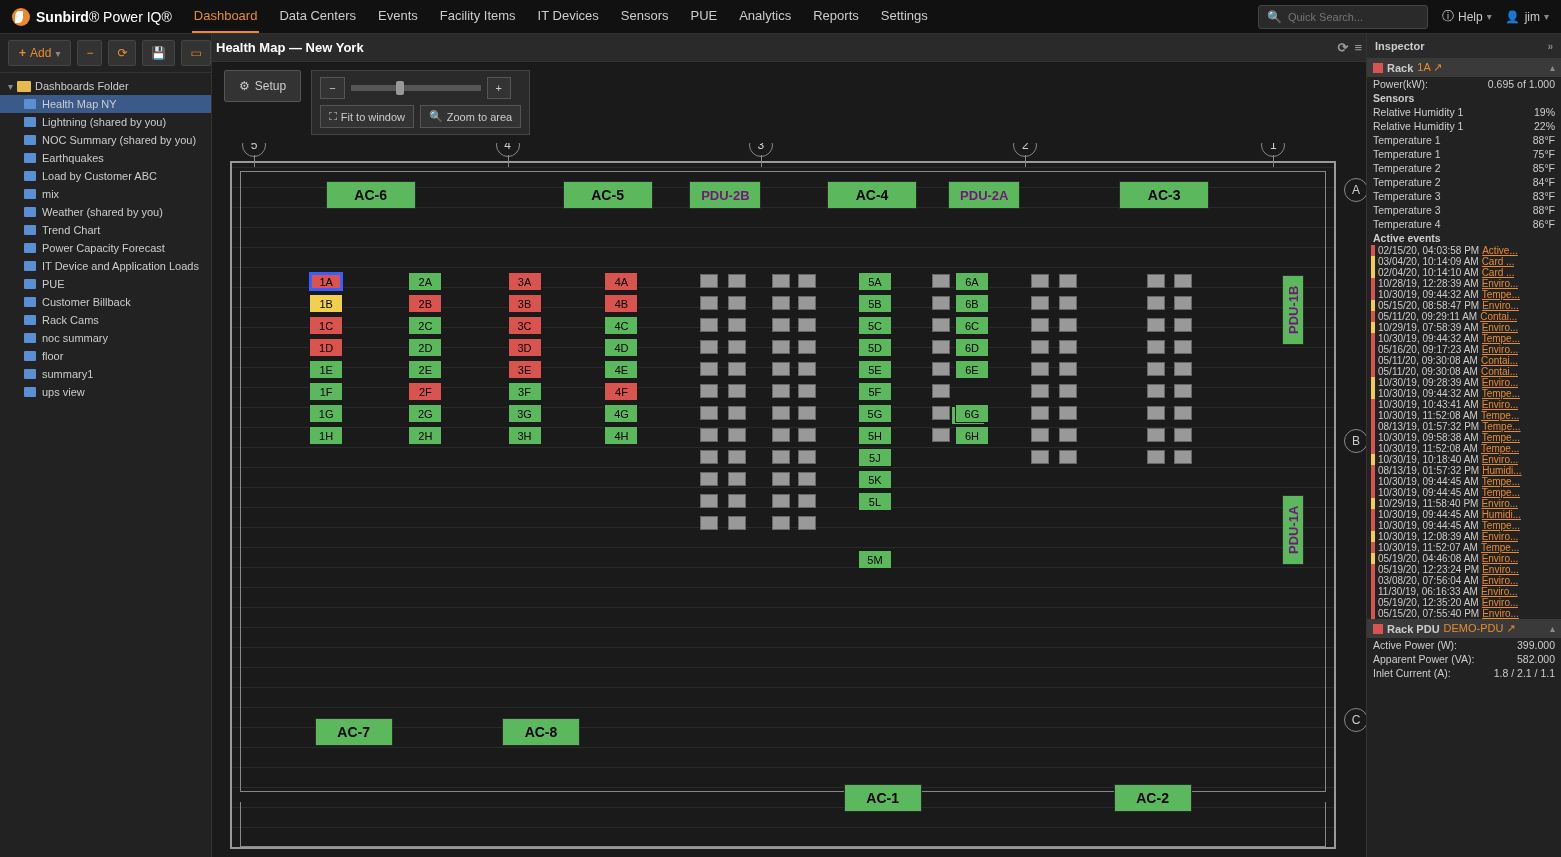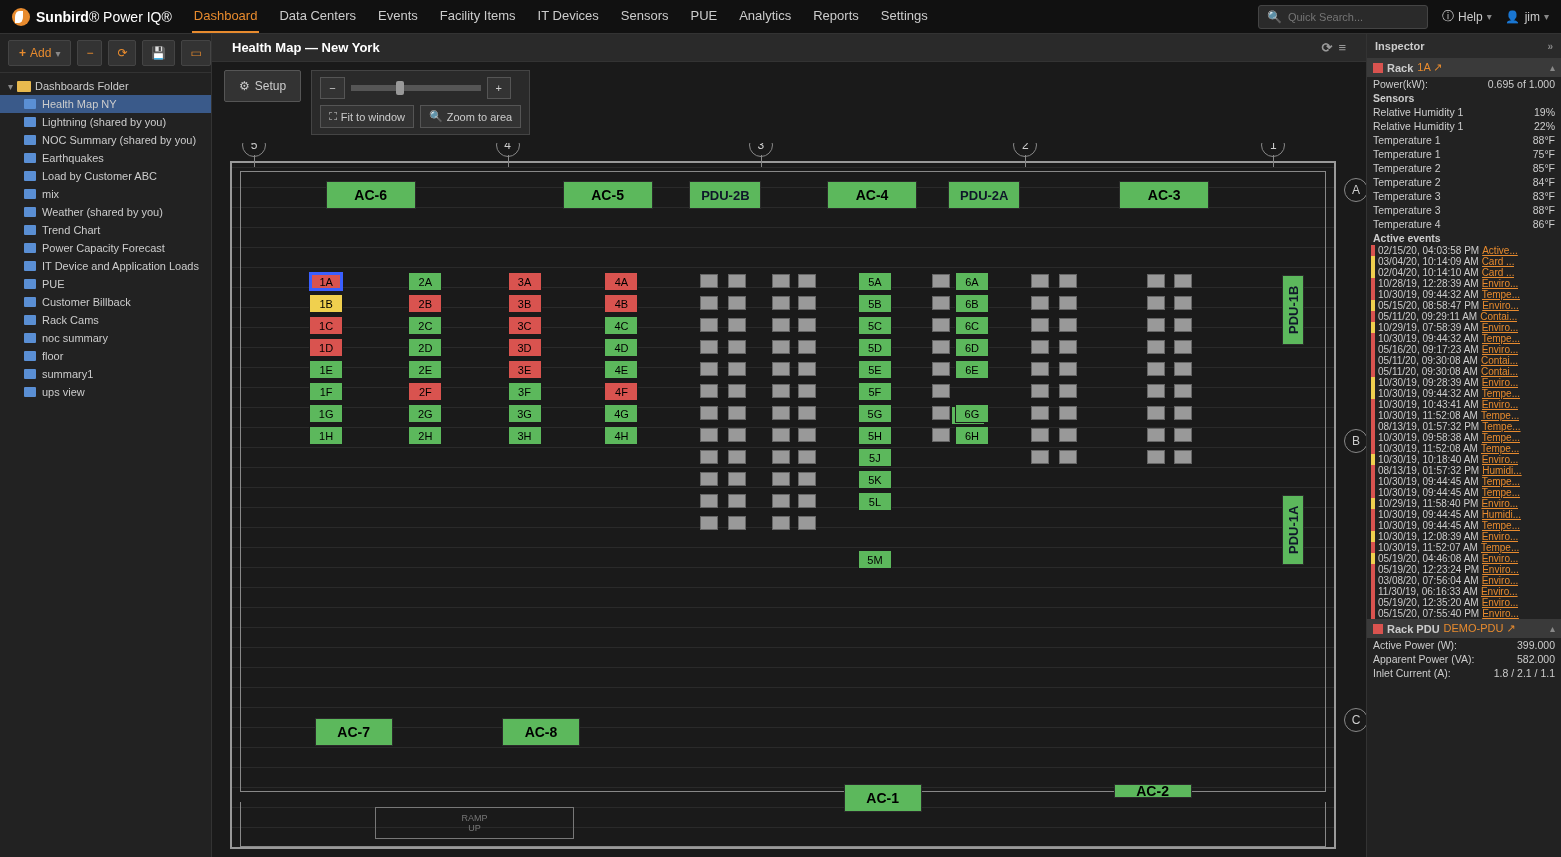--- a/index.html
+++ b/index.html
@@ -27,21 +27,21 @@
 .tool-btn.icon-only{padding:5px 8px;}
 .tree { padding: 4px 0; overflow-y:auto; }
 .tree-root { display:flex; align-items:center; gap:4px; padding:3px 8px; font-size:11px; }
 .tree-item { display:flex; align-items:center; gap:6px; padding:3px 8px 3px 24px; font-size:11px; cursor:pointer; }
 .tree-item.selected{background:#3a5a8a;}
 .file-icon{width:12px;height:10px;background:#5a8fd4;display:inline-block;border-radius:1px;flex-shrink:0;}
 .folder-icon{width:14px;height:11px;background:#e8b94e;display:inline-block;border-radius:1px;flex-shrink:0;}
 
 
 .main { flex: 1; display:flex; flex-direction:column; background:#1a1a1a; overflow:hidden; }
-.page-title-bar { background:#2a2a2a; padding:6px 20px; font-size:13px; font-weight:bold; color:#fff; display:flex; align-items:center; justify-content:space-between; border-bottom:1px solid #333;}
+.page-title-bar { background:#2a2a2a; padding:6px 4px; font-size:13px; font-weight:bold; color:#fff; display:flex; align-items:center; justify-content:space-between; border-bottom:1px solid #333;}
 .controls-row { display:flex; gap:10px; padding:8px 12px; align-items:flex-start; }
 .setup-btn { background:#333; border:1px solid #555; color:#ccc; padding:8px 14px; font-size:12px; cursor:pointer; border-radius:2px; display:flex; align-items:center; gap:5px;}
 .zoom-box { background:#2a2a2a; border:1px solid #444; padding:6px 8px; display:flex; flex-direction:column; gap:6px; }
 .slider-row { display:flex; align-items:center; gap:6px; }
 .slider { width:130px; height:6px; background:#555; position:relative; }
 .slider-thumb{position:absolute;left:35%;top:-4px;width:8px;height:14px;background:#999;border-radius:2px;}
 .zoom-btns { display:flex; gap:6px; }
 .zoom-btn { background:#333; border:1px solid #555; color:#ccc; padding:4px 8px; font-size:11px; cursor:pointer; display:flex;align-items:center;gap:4px;}
 .legend-box { background:#2a2a2a; border:1px solid #444; padding:4px 8px; font-size:11px; }
 .legend-box .lg-title{margin-bottom:2px;}
@@ -51,21 +51,21 @@
 
 .map-wrap { flex:1; position:relative; padding:18px 30px 8px 18px; overflow:hidden; }
 .floor { position:relative; width:100%; height:100%; border:2px solid #999; background:
   repeating-linear-gradient(0deg,#1a1a1a,#1a1a1a 19px,#2a2a2a 19px,#2a2a2a 20px),
   repeating-linear-gradient(90deg,#1a1a1a,#1a1a1a 19px,#2a2a2a 19px,#2a2a2a 20px);
 }
 .floor-inner{position:absolute;top:8px;left:8px;right:8px;bottom:55px;border:1px solid #888;}
 .room-bottom{position:absolute;bottom:0;left:8px;right:8px;height:45px;border:1px solid #888;border-top:none;}
 .grid-marker{position:absolute;width:24px;height:24px;border:1px solid #888;border-radius:50%;display:flex;align-items:center;justify-content:center;font-size:12px;color:#ccc;background:#1a1a1a;}
 .ac-box{position:absolute;background:#5cb85c;color:#000;font-size:14px;font-weight:bold;display:flex;align-items:center;justify-content:center;border:1px solid #2a2a2a;cursor:pointer;}
-.pdu-box{position:absolute;background:#5cb85c;color:#0f172a;font-size:13px;font-weight:bold;display:flex;align-items:center;justify-content:center;border:1px solid #2a2a2a;cursor:pointer;}
+.pdu-box{position:absolute;background:#5cb85c;color:#701a75;font-size:13px;font-weight:bold;display:flex;align-items:center;justify-content:center;border:1px solid #2a2a2a;cursor:pointer;}
 .pdu-v{writing-mode:vertical-rl;transform:rotate(180deg);}
 .rack{position:absolute;width:34px;height:19px;font-size:11px;display:flex;align-items:center;justify-content:center;border:1px solid #1a1a1a;cursor:pointer;color:#000;}
 .rack.g{background:#5cb85c;} .rack.r{background:#d9534f;} .rack.y{background:#f0d04e;}
 .rack.selected{border:3px solid #3a5fff;}
 .empty-rack{position:absolute;width:18px;height:14px;background:#999;border:1px solid #666;}
 .ramp-box{position:absolute;border:1px solid #777;color:#777;font-size:9px;display:flex;flex-direction:column;align-items:center;justify-content:center;}
 
 
 .inspector { width:195px; background:#222; border-left:1px solid #333; display:flex; flex-direction:column; font-size:11px; overflow:hidden;}
 .insp-header { background:#2a2a2a; padding:6px 8px; font-weight:bold; display:flex;justify-content:space-between;align-items:center;}
@@ -262,21 +262,21 @@
           <div class="grid-marker" style="right: -34px; top: 544.92px;">C</div>
           <div class="ac-box" style="left: 93.67px; top: 18px; width: 90px; height: 28px;">AC-6</div>
           <div class="ac-box" style="left: 330.6px; top: 18px; width: 90px; height: 28px;">AC-5</div>
           <div class="ac-box" style="left: 595.08px; top: 18px; width: 90px; height: 28px;">AC-4</div>
           <div class="ac-box" style="left: 887.11px; top: 18px; width: 90px; height: 28px;">AC-3</div>
           <div class="pdu-box" style="left: 457.33px; top: 18px; width: 72px; height: 28px;">PDU-2B</div>
           <div class="pdu-box" style="left: 716.3px; top: 18px; width: 72px; height: 28px;">PDU-2A</div>
           <div class="ac-box" style="left: 82.65px; top: 555px; width: 78px; height: 28px;">AC-7</div>
           <div class="ac-box" style="left: 269.99px; top: 555px; width: 78px; height: 28px;">AC-8</div>
           <div class="ac-box" style="left: 611.61px; top: 621px; width: 78px; height: 28px;">AC-1</div>
-          <div class="ac-box" style="left: 881.6px; top: 621px; width: 78px; height: 14px;">AC-2</div>
+          <div class="ac-box" style="left: 881.6px; top: 621px; width: 78px; height: 28px;">AC-2</div>
           <div class="pdu-box pdu-v" style="right: 30px; top: 112.473px; width: 22px; height: 70px;">PDU-1B</div>
           <div class="pdu-box pdu-v" style="right: 30px; top: 331.5px; width: 22px; height: 70px;">PDU-1A</div>
           <div class="rack r selected" style="left: 77.14px; top: 109.395px;">1A</div>
           <div class="rack y" style="left: 77.14px; top: 131.395px;">1B</div>
           <div class="rack r" style="left: 77.14px; top: 153.395px;">1C</div>
           <div class="rack r" style="left: 77.14px; top: 175.395px;">1D</div>
           <div class="rack g" style="left: 77.14px; top: 197.395px;">1E</div>
           <div class="rack g" style="left: 77.14px; top: 219.395px;">1F</div>
           <div class="rack g" style="left: 77.14px; top: 241.395px;">1G</div>
           <div class="rack g" style="left: 77.14px; top: 263.395px;">1H</div>
@@ -409,24 +409,20 @@
           <div class="empty-rack" style="left: 914.66px; top: 287.395px;"></div>
           <div class="empty-rack" style="left: 942.21px; top: 111.395px;"></div>
           <div class="empty-rack" style="left: 942.21px; top: 133.395px;"></div>
           <div class="empty-rack" style="left: 942.21px; top: 155.395px;"></div>
           <div class="empty-rack" style="left: 942.21px; top: 177.395px;"></div>
           <div class="empty-rack" style="left: 942.21px; top: 199.395px;"></div>
           <div class="empty-rack" style="left: 942.21px; top: 221.395px;"></div>
           <div class="empty-rack" style="left: 942.21px; top: 243.395px;"></div>
           <div class="empty-rack" style="left: 942.21px; top: 265.395px;"></div>
           <div class="empty-rack" style="left: 942.21px; top: 287.395px;"></div>
-          <div class="ramp-box" style="left: 143.26px; bottom: 8px; width: 198.36px; height: 32px;">
-            <span>RAMP</span>
-            <span>UP</span>
-          </div>
         </div>
     </div>
   </div>
 
   <div class="inspector">
     <div class="insp-header">
       <span>Inspector</span>
       <span class="chev">»</span>
     </div>
     <div class="insp-body" id="insp-body">

